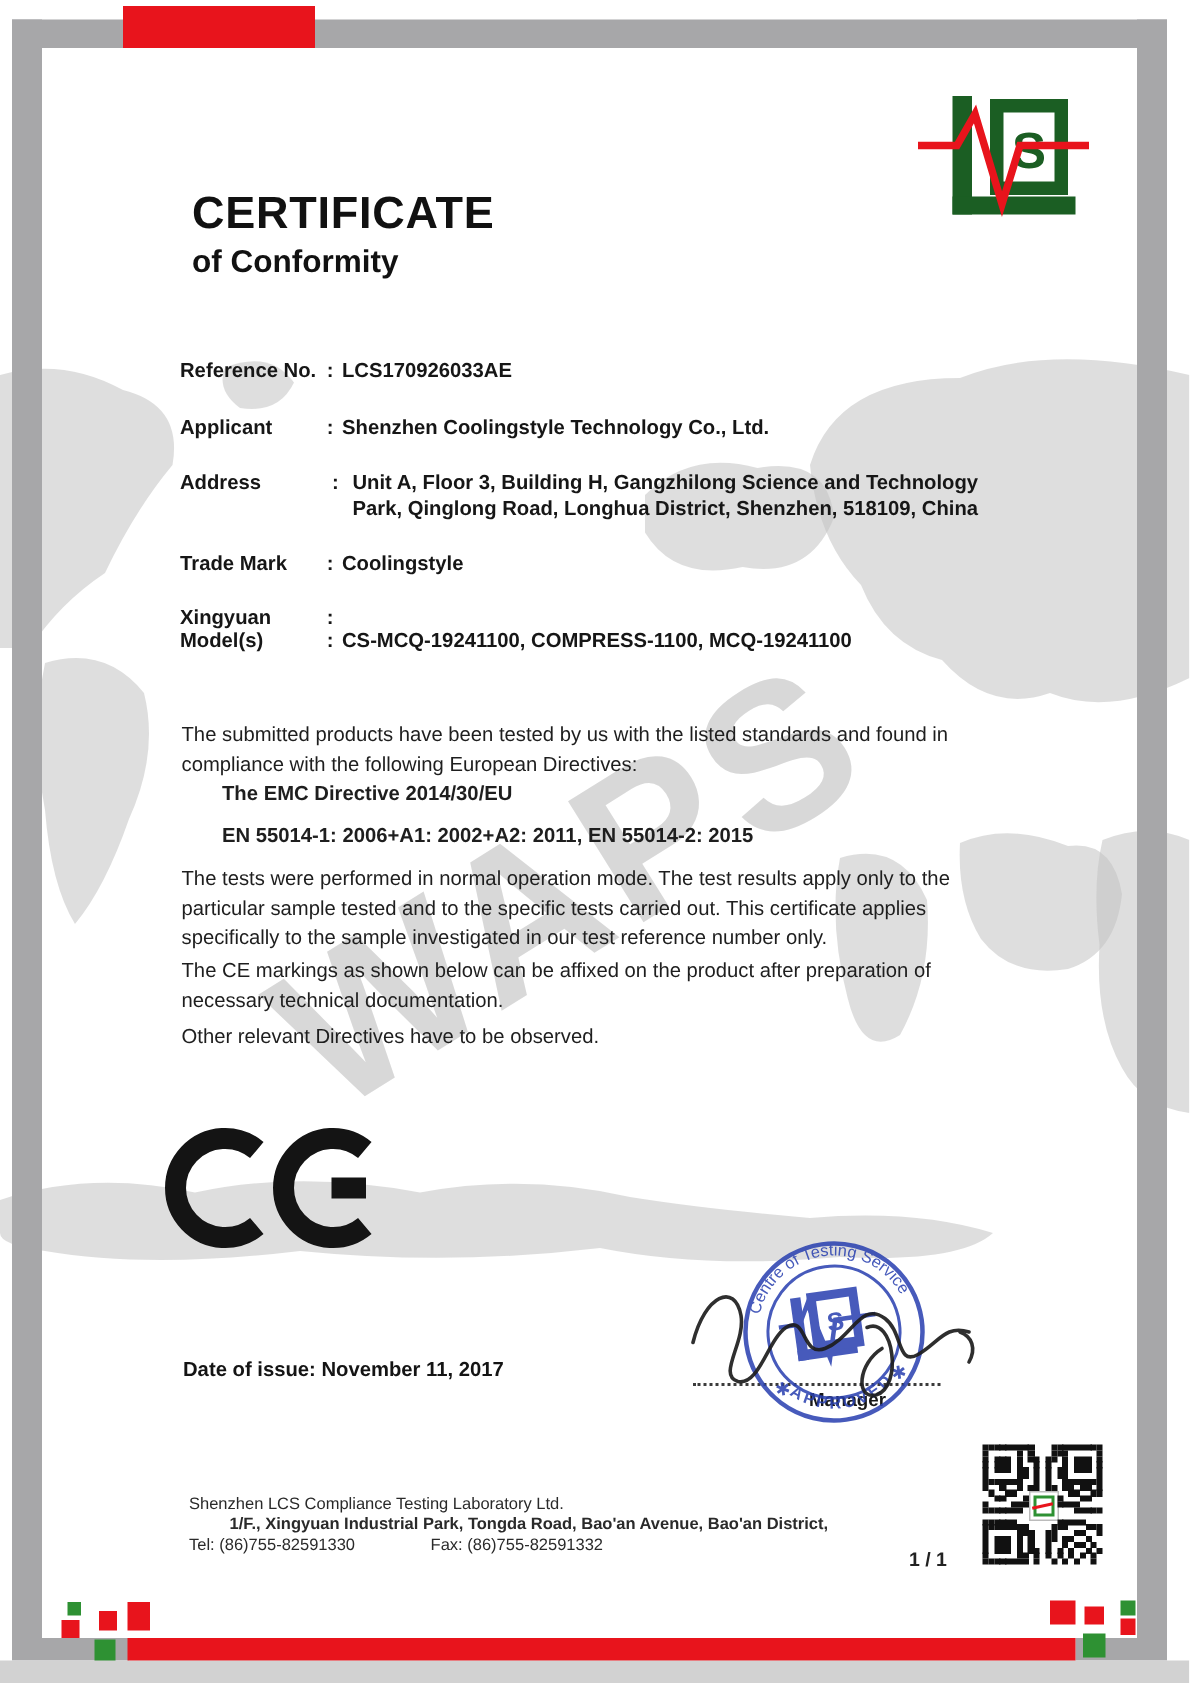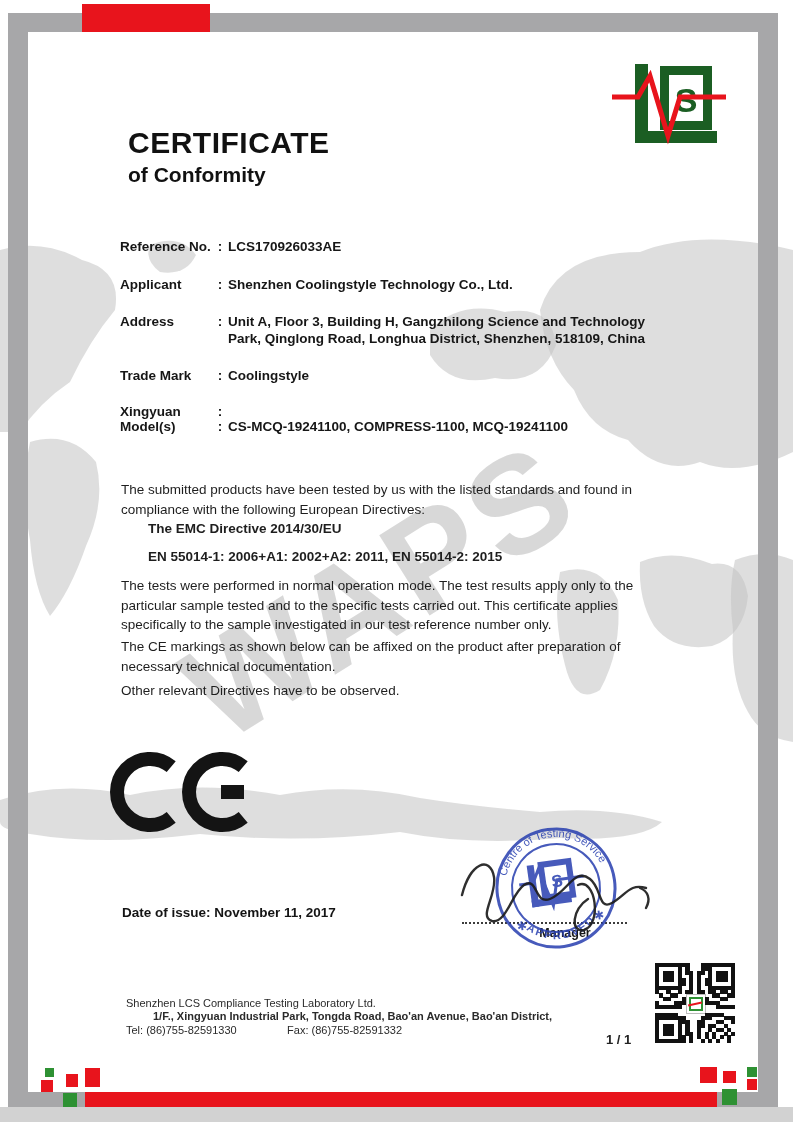--- a/index.html
+++ b/index.html
@@ -121,21 +121,21 @@
   <div class="abs content field-row" style="top:238px;">
     <div class="field-label">Reference No.</div>
     <div class="field-colon">:</div>
     <div class="field-value">LCS170926033AE</div>
   </div>
   <div class="abs content field-row" style="top:276px;">
     <div class="field-label">Applicant</div>
     <div class="field-colon">:</div>
     <div class="field-value">Shenzhen Coolingstyle Technology Co., Ltd.</div>
   </div>
-  <div class="abs content field-row" style="top:313px;">
+  <div class="abs content field-row" style="top:313px;justify-content:space-between;">
     <div class="field-label">Address</div>
     <div class="field-colon">:</div>
     <div class="field-value">Unit A, Floor 3, Building H, Gangzhilong Science and Technology Park, Qinglong Road, Longhua District, Shenzhen, 518109, China</div>
   </div>
   <div class="abs content field-row" style="top:367px;">
     <div class="field-label">Trade Mark</div>
     <div class="field-colon">:</div>
     <div class="field-value">Coolingstyle</div>
   </div>
   <div class="abs content field-row" style="top:403px;">

